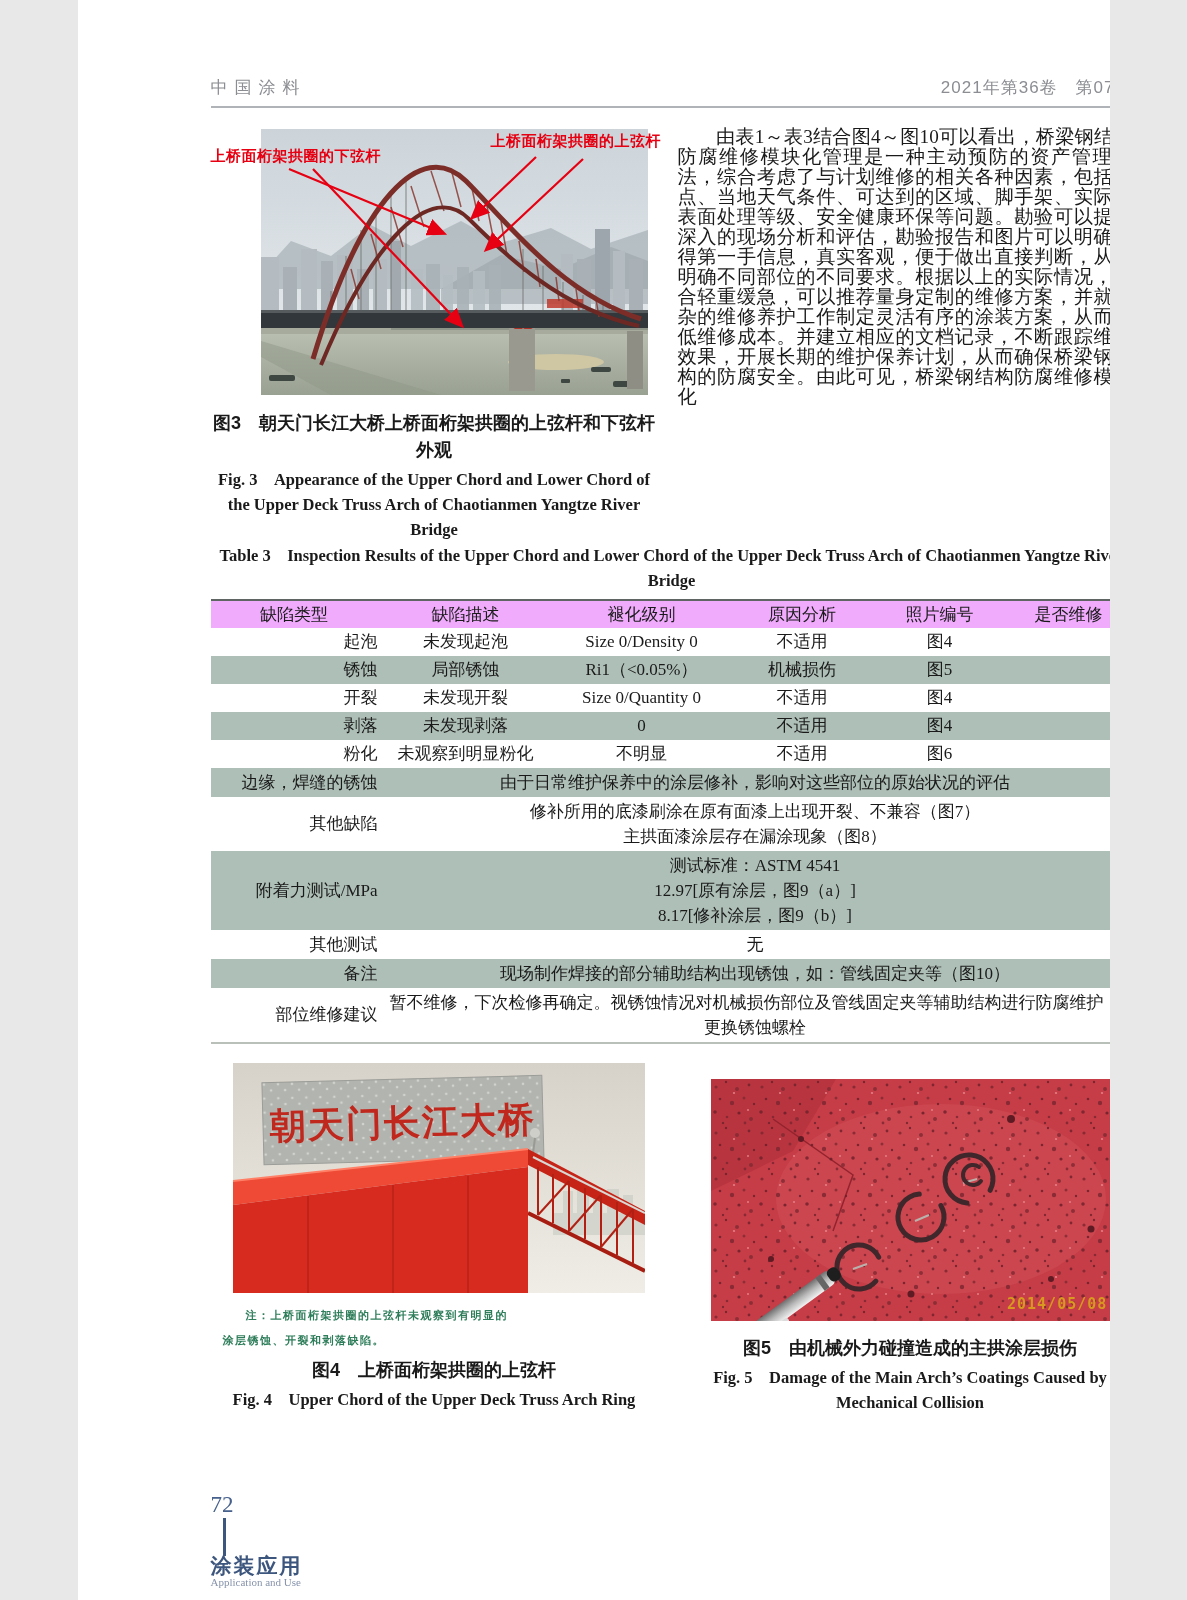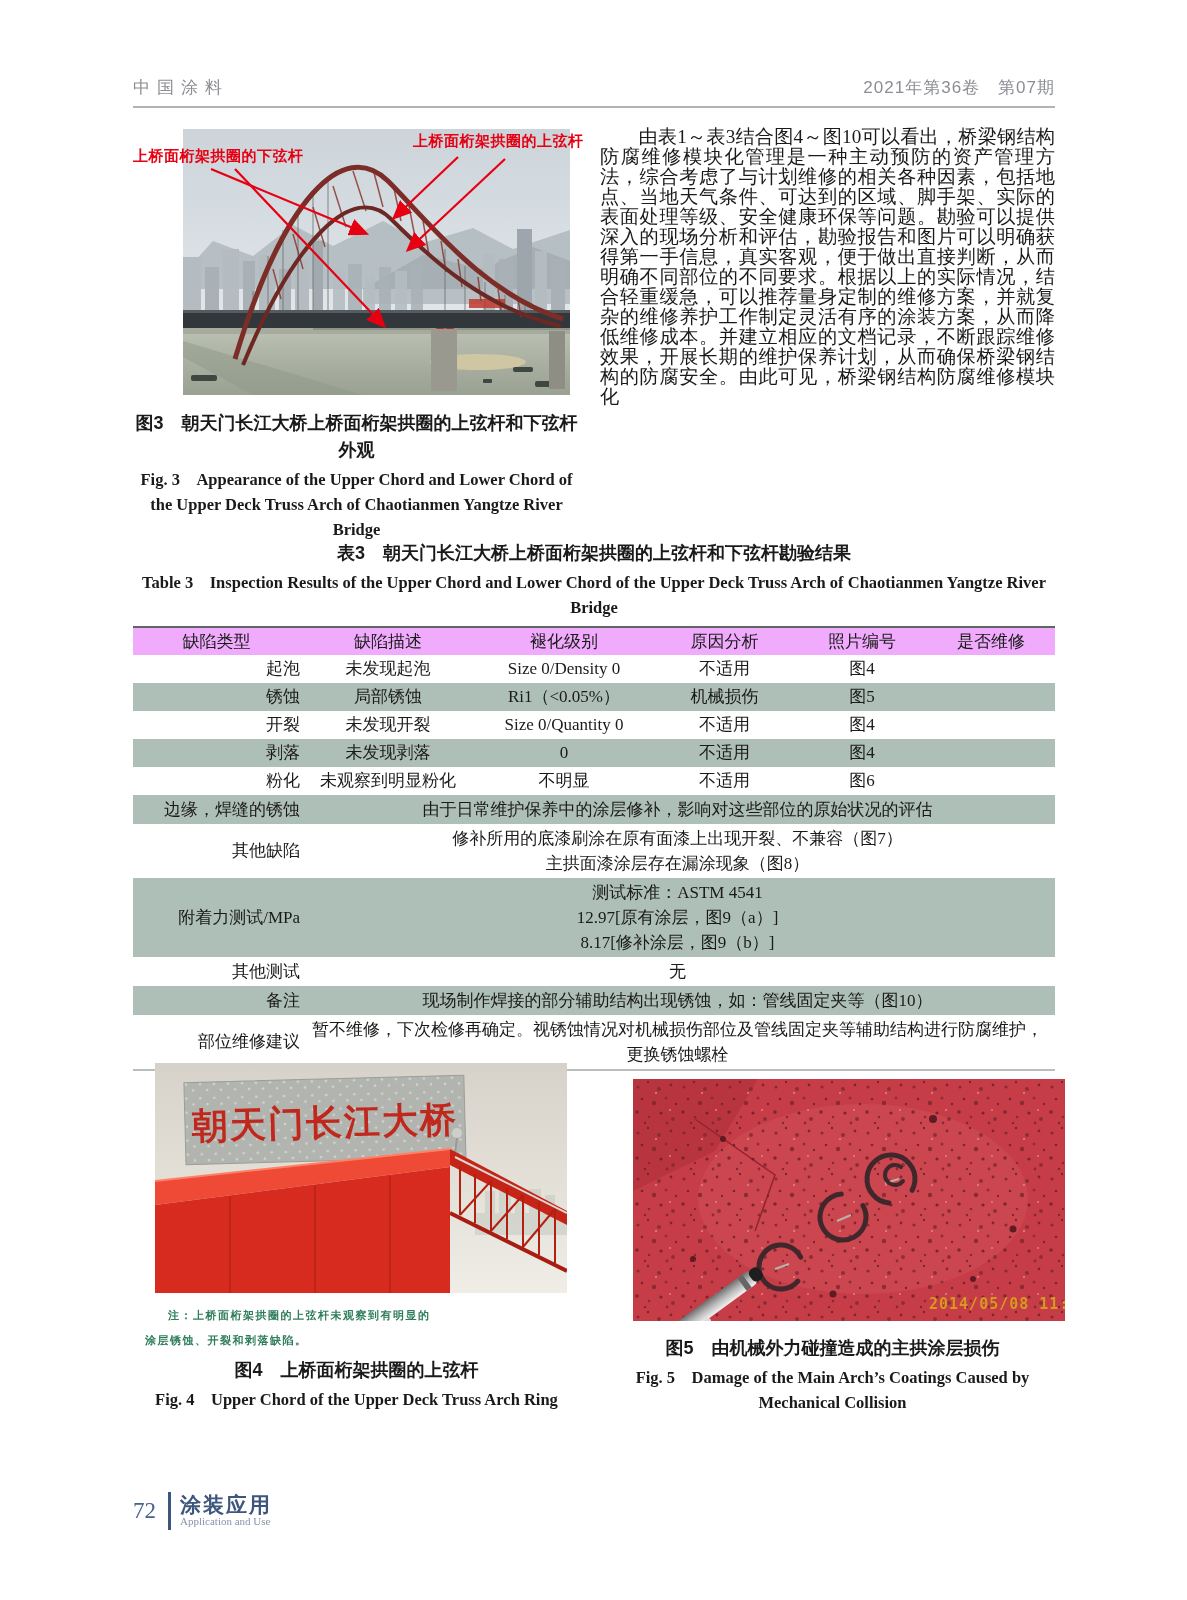--- a/index.html
+++ b/index.html
@@ -1,17 +1,17 @@
 <!DOCTYPE html>
 <html><head>
 <meta charset="utf-8">
 <style>
   html,body { margin:0; padding:0; background:#e8e8e8; }
   .page {
-    position:relative; width:1187px; height:1600px; margin:0 auto;
+    position:relative; width:1032px; height:1600px; margin:0 auto;
     background:#ffffff; overflow:hidden;
     font-family:"Liberation Sans","DejaVu Sans",sans-serif; color:#1a1a1a;
   }
   
   .hdr {
     position:absolute; left:133px; top:76px; width:922px;
     display:flex; justify-content:space-between; align-items:flex-end;
     color:#8b8d92; font-size:17px; padding-bottom:7px;
     border-bottom:2px solid #b0b3b8;
   }
@@ -60,21 +60,21 @@
   .figL { width:447px; flex:none; }
   .figR { flex:1; margin-left:20px; }
   .photo4 { display:block; margin-left:22px; }
   .photo5 { display:block; margin-left:33px; margin-top:16px; }
   .note {
     margin:10px 0 2px 12px; color:#2e7d5a; font-size:11px; line-height:25px;
     font-family:"Liberation Serif","DejaVu Serif",serif; letter-spacing:1.5px; font-weight:bold;
   }
   .note .l1 { text-indent:2.1em; }
   
-  .footer { position:absolute; left:133px; top:1492px; display:flex; align-items:center; }
+  .footer { position:absolute; left:133px; top:1492px; display:flex; align-items:flex-start;flex-direction:column; }
   .pageno { font-size:23px; color:#47618c; font-family:"Liberation Serif","DejaVu Serif",serif; }
   .fbar { width:3px; height:38px; background:#3d567e; margin:0 9px 0 12px; }
   .sec-cn { font-size:21px; font-weight:bold; color:#3d567e; letter-spacing:2px; line-height:20px; }
   .sec-en { font-size:11px; color:#8793ab; font-family:"Liberation Serif","DejaVu Serif",serif; }
 </style>
 </head>
 <body>
 
 <div class="page">
 
@@ -192,21 +192,20 @@
         <div>外观</div>
       </div>
       <div class="cap-en">Fig. 3　Appearance of the Upper Chord and Lower Chord of the Upper Deck Truss Arch of Chaotianmen Yangtze River Bridge</div>
     </div>
     <div class="rightcol">
       <p class="body-text">由表1～表3结合图4～图10可以看出，桥梁钢结构防腐维修模块化管理是一种主动预防的资产管理方法，综合考虑了与计划维修的相关各种因素，包括地点、当地天气条件、可达到的区域、脚手架、实际的表面处理等级、安全健康环保等问题。勘验可以提供深入的现场分析和评估，勘验报告和图片可以明确获得第一手信息，真实客观，便于做出直接判断，从而明确不同部位的不同要求。根据以上的实际情况，结合轻重缓急，可以推荐量身定制的维修方案，并就复杂的维修养护工作制定灵活有序的涂装方案，从而降低维修成本。并建立相应的文档记录，不断跟踪维修效果，开展长期的维护保养计划，从而确保桥梁钢结构的防腐安全。由此可见，桥梁钢结构防腐维修模块化</p>
     </div>
   </div>
 
   <div class="tablesec">
-    <div class="cap-cn" style="margin-top:0;">表3　朝天门长江大桥上桥面桁架拱圈的上弦杆和下弦杆勘验结果</div>
     <div class="cap-en">Table 3　Inspection Results of the Upper Chord and Lower Chord of the Upper Deck Truss Arch of Chaotianmen Yangtze River Bridge</div>
     <div class="tbl">
       <div class="trow thead">
         <div class="th">缺陷类型</div>
         <div class="th">缺陷描述</div>
         <div class="th">褪化级别</div>
         <div class="th">原因分析</div>
         <div class="th">照片编号</div>
         <div class="th">是否维修</div>
       </div>

